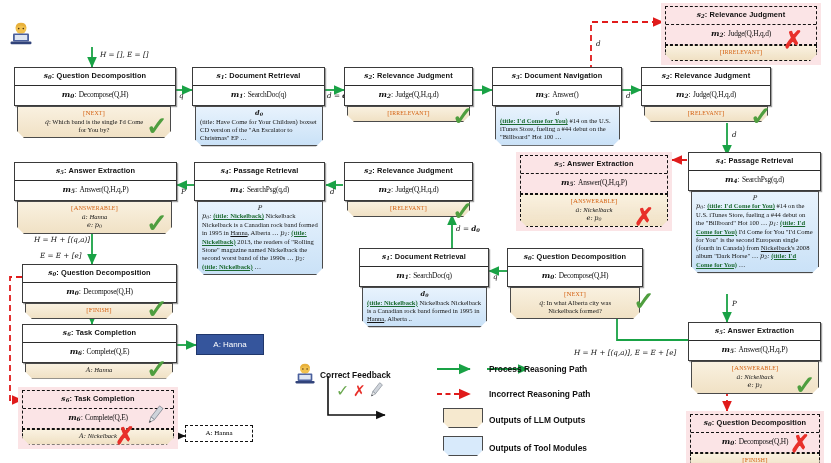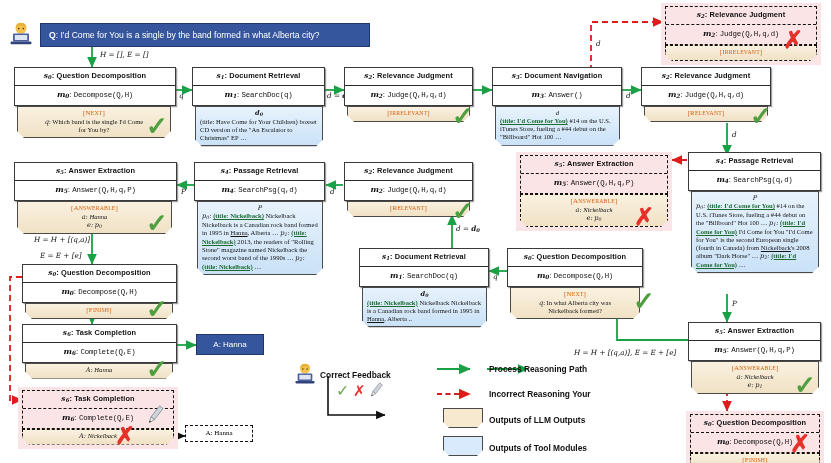--- a/index.html
+++ b/index.html
@@ -34,21 +34,21 @@
     white-space:nowrap;
   }
   .card .module{
     text-align:center;
     font-size:8px;
     line-height:1;
     padding:4.4px 2px 4.4px;
     color:#111;
     white-space:nowrap;
   }
-  .card .module .mono{font-family:Liberation Mono, monospace;font-size:7.4px;letter-spacing:-.2px;}
+  .card .module .mono{font-family:Liberation Serif, serif;font-size:7.4px;letter-spacing:-.2px;}
   .sym{font-family:"DejaVu Serif", serif;font-style:italic;font-weight:bold;}
   .symn{font-family:"DejaVu Serif", serif;font-style:italic;}
   .sub{font-size:.72em;vertical-align:-.22em;font-style:italic;}
 
   
   .bubble{
     position:relative;
     box-sizing:border-box;
     border:1.2px solid #4a4a4a;
     padding:2.5px 4px 3.5px;
@@ -198,23 +198,20 @@
       <ellipse cx="13" cy="6.5" rx="5.4" ry="5.2" fill="#f2c14e"></ellipse>
       <path d="M7.6 6 q5.4-5 10.8 0 q0-5.2-5.4-5.2 q-5.4 0-5.4 5.2z" fill="#e8b13c"></path>
       <circle cx="10.7" cy="6.6" r=".8" fill="#4a3010"></circle>
         <circle cx="15.3" cy="6.6" r=".8" fill="#4a3010"></circle>
       <rect x="5" y="11.5" width="16" height="8" rx="1" fill="#4a5f9c"></rect>
       <rect x="6.8" y="13" width="12.4" height="5" fill="#dfe6f3"></rect>
       <rect x="2.5" y="19.5" width="21" height="2.8" rx="1.2" fill="#31437a"></rect>
     </svg>
   </div>
 
-  <div class="qbar" style="left:40px;top:23px;width:330px;">
-    <b>Q</b><span>: </span><span>I'd Come for You is a single by the band formed in what Alberta city?</span>
-  </div>
 
   <div class="elabel" style="left: 100px; top: 51px; font-family: &quot;DejaVu Serif&quot;, serif;">H = [],  E = []</div>
 
   <div class="node" style="left:14px;top:67px;width:162px;">
     <div class="card">
       <div class="state"><span class="sym">s</span><span class="sym sub">0</span>: Question Decomposition</div>
       <div class="module"><span class="sym">m</span><span class="sym sub">0</span>: <span class="mono">Decompose(Q,H)</span></div>
     </div>
     <div class="bubble llm" style="width:154px;margin-left:3px;">
       <span class="tag">[N<span style="font-size:.82em">EXT</span>]</span>
@@ -474,21 +471,21 @@
     <svg width="16" height="18" viewBox="0 0 20 22">
         <g transform="rotate(38 10 11)">
       <rect x="8" y="1" width="4.4" height="14" fill="#cfd4db" stroke="#7b828c" stroke-width=".7"></rect>
       <polygon points="8,15 12.4,15 10.2,20.5" fill="#f0f0f0" stroke="#7b828c" stroke-width=".7"></polygon>
       <polygon points="9.2,18.6 11.2,18.6 10.2,20.5" fill="#2b2b2b"></polygon>
     </g>
       </svg>
   </div>
 
   <div class="legend" style="left:489px;top:365px;">Process Reasoning Path</div>
-  <div class="legend" style="left:489px;top:390px;">Incorrect Reasoning Your</div>
+  <div class="legend" style="left:489px;top:390px;">Incorrect Reasoning Path</div>
   <div class="legend" style="left:489px;top:416px;">Outputs of LLM Outputs</div>
   <div class="legend" style="left:489px;top:444px;">Outputs of Tool Modules</div>
 
   <svg class="edges" viewBox="0 0 831 463">
     <path d="M437,369 L470,369" stroke="#19a245" stroke-width="2" fill="none" marker-end="url(#agreen)"></path>
     <path d="M437,394 L470,394" stroke="#e01b1b" stroke-width="2" fill="none" stroke-dasharray="5,3.5" marker-end="url(#ared)"></path>
   </svg>
 
   <div class="swatch llm" style="left:443px;top:408px;width:40px;height:20px;"></div>
   <div class="swatch tool" style="left:443px;top:436px;width:40px;height:20px;"></div>

